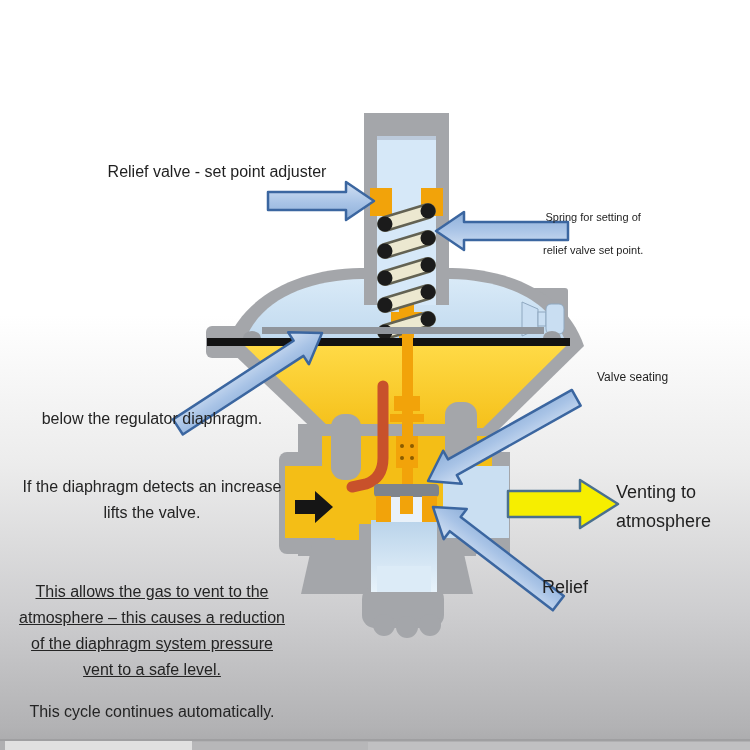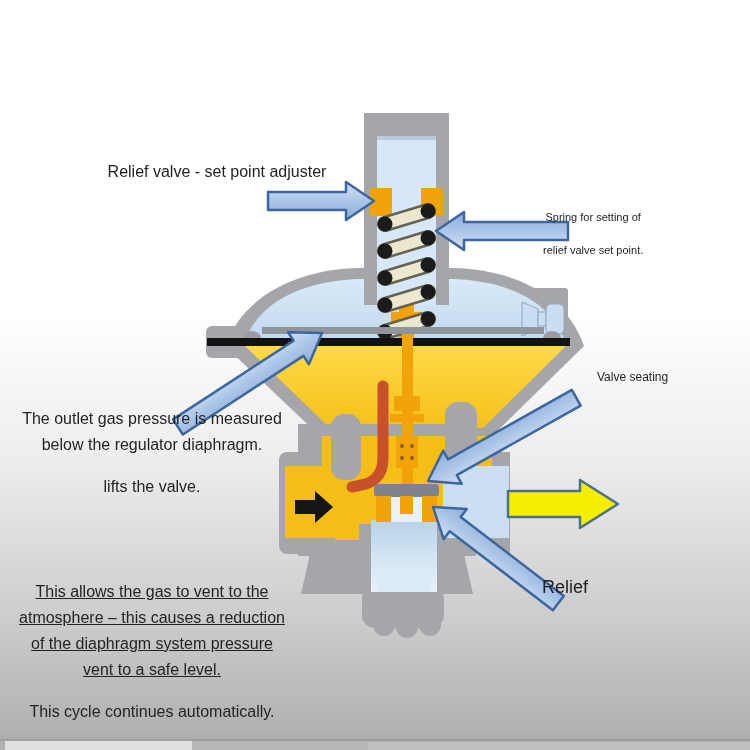--- a/index.html
+++ b/index.html
@@ -188,28 +188,32 @@
 
   <div class="lbl" id="adjuster-label">Relief valve - set point adjuster</div>
 
   <div class="lbl" id="spring-label">
     <span>Spring for setting of</span>
     <span>relief valve set point.</span>
   </div>
 
   <div class="lbl" id="valve-seating-label">Valve seating</div>
 
+  <div class="lbl" id="venting-label">
+    <span>Venting to</span>
+    <span>atmosphere</span>
+  </div>
 
   <div class="lbl" id="orifice-label">Relief</div>
 
   <div class="para" id="para-1">
-    <span>The outlet gas pressure is measured</span>
     <span>below the regulator diaphragm.</span>
   </div>
   <div class="para" id="para-2">
+    <span>If the diaphragm detects an increase</span>
     <span>lifts the valve.</span>
   </div>
   <div class="para" id="para-3">
     <span>This allows the gas to vent to the</span>
     <span>atmosphere – this causes a reduction</span>
     <span>of the diaphragm system pressure</span>
     <span>vent to a safe level.</span>
   </div>
   <div class="para" id="para-4">
     <span>This cycle continues automatically.</span>

